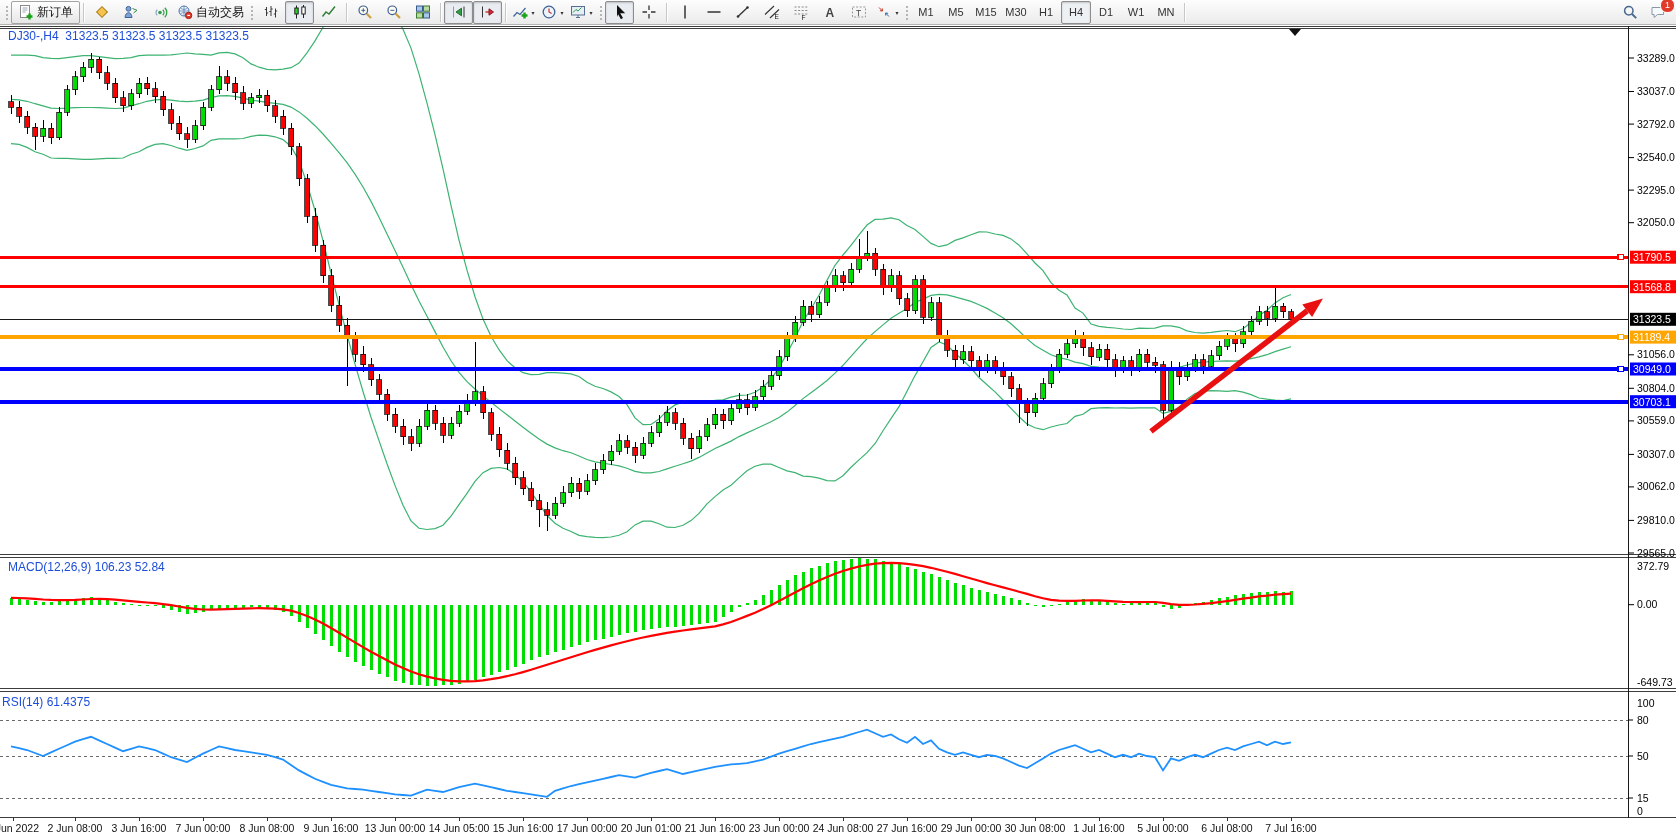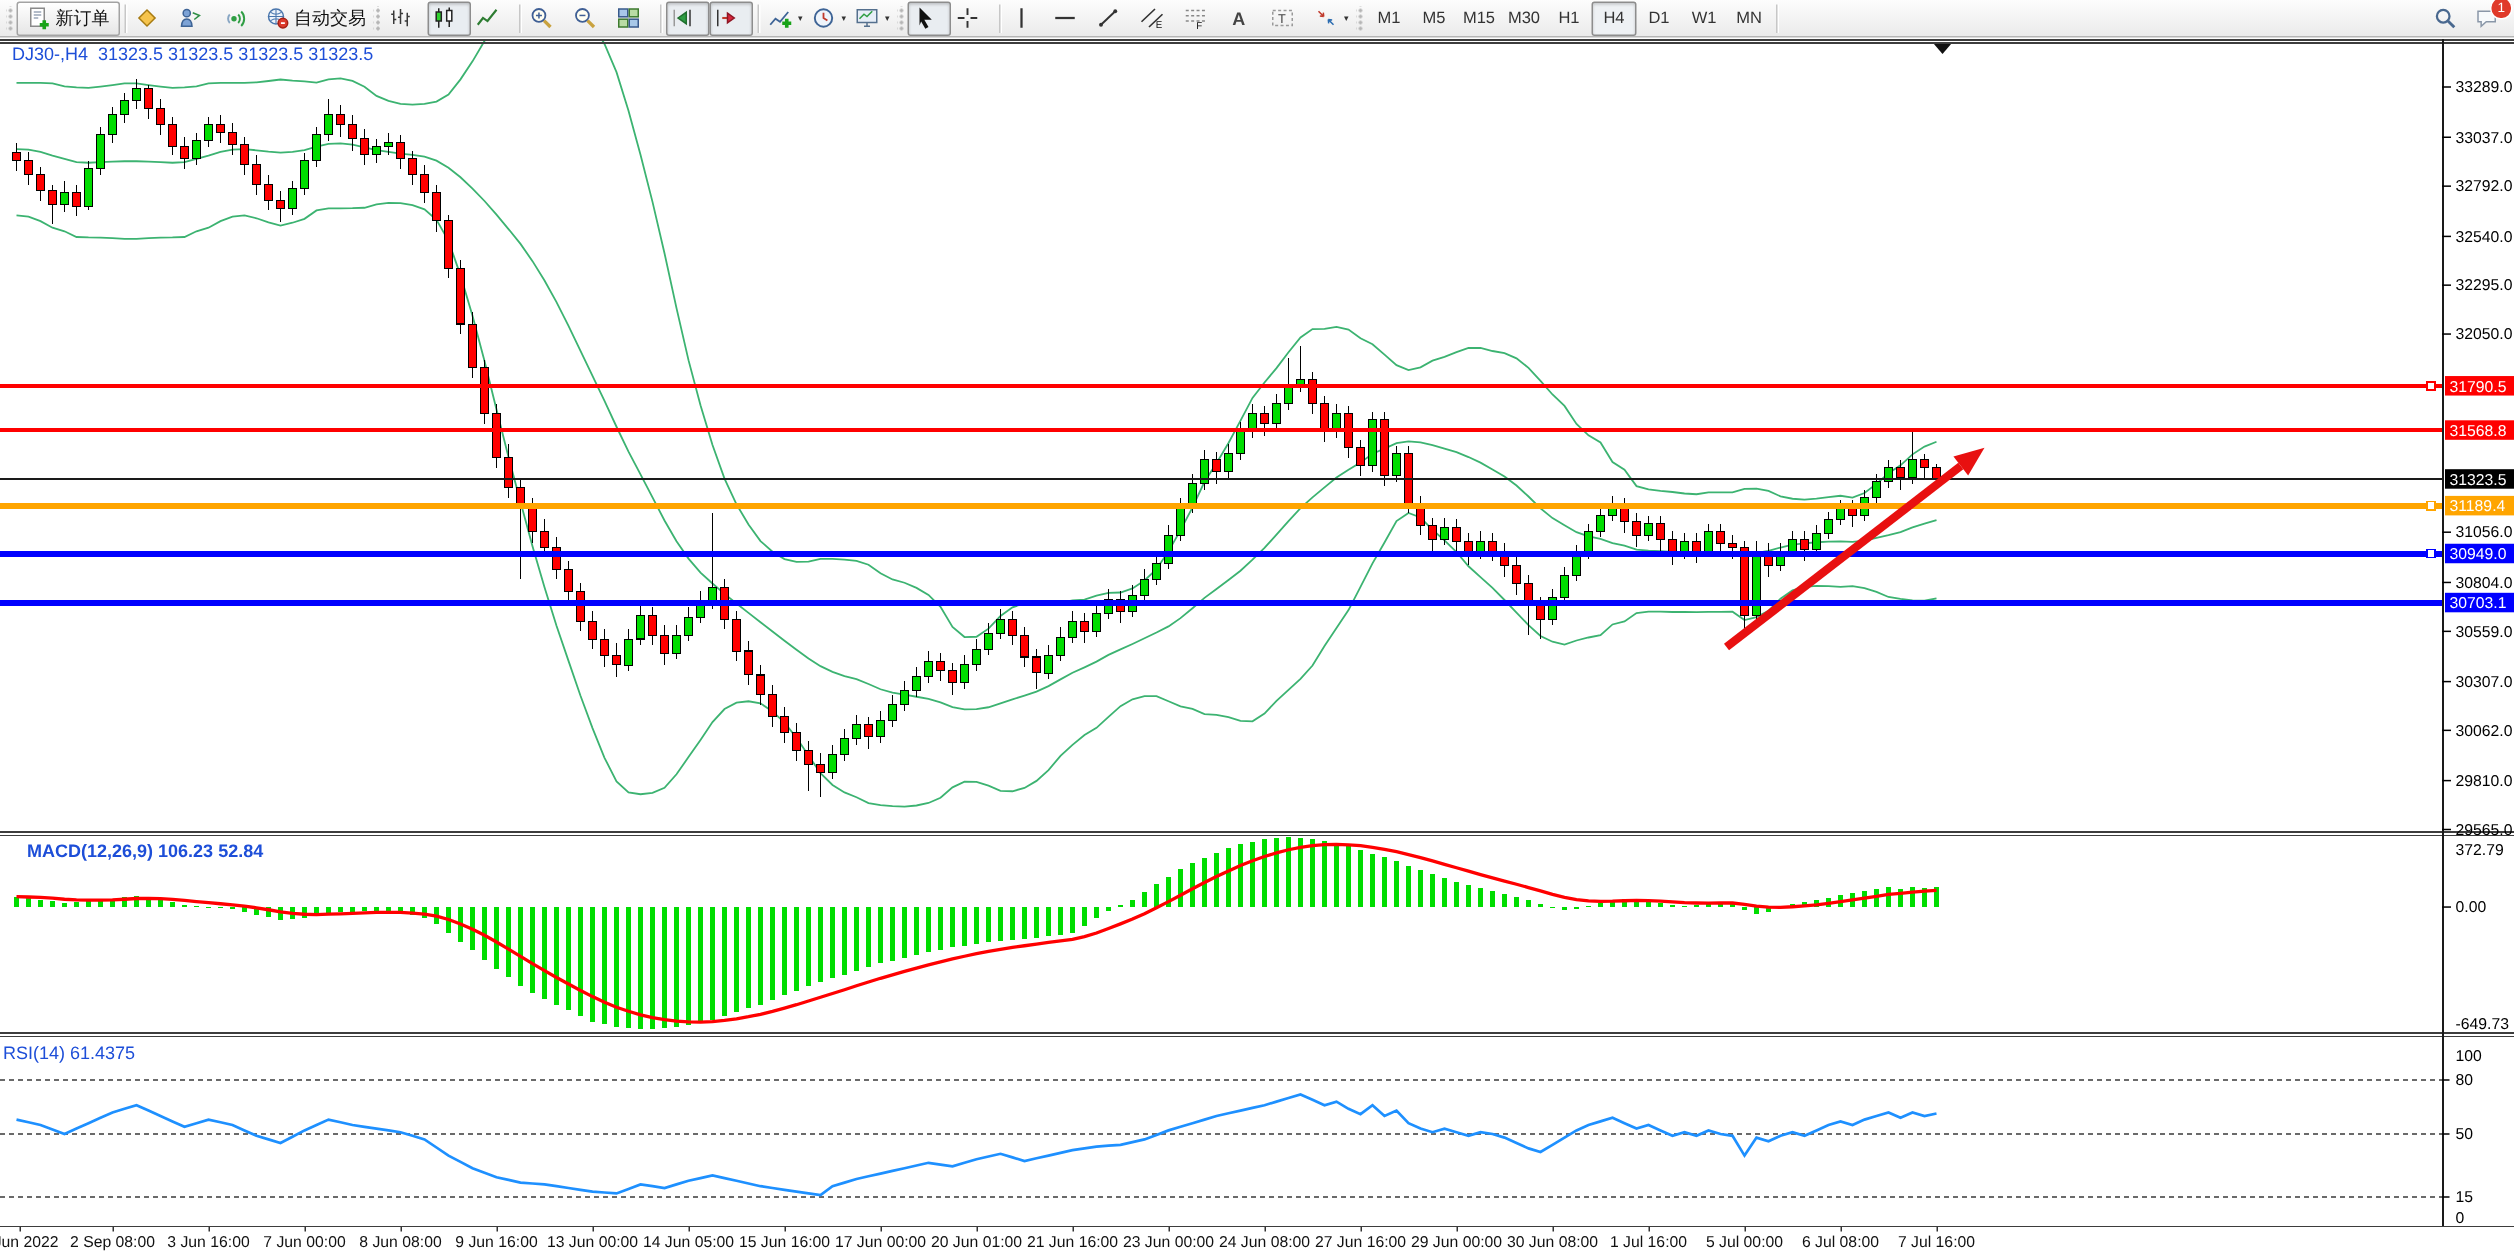--- a/index.html
+++ b/index.html
@@ -5,21 +5,21 @@
   html,body{margin:0;padding:0;width:1676px;height:836px;overflow:hidden;background:#fff;
     font-family:"Liberation Sans","DejaVu Sans",sans-serif;}
   
   #toolbar{position:absolute;top:0;left:0;width:1676px;height:25px;box-sizing:border-box;
     background:linear-gradient(#fdfdfd,#ebebeb);border-bottom:1px solid #b5b5b5;
     display:flex;align-items:center;padding-left:2px;z-index:9;}
   .grip{width:5px;height:17px;margin:0 2px;flex:0 0 auto;
     background-image:radial-gradient(circle,#b5b5b5 1px,transparent 1.3px);
     background-size:4px 4px;background-position:1px 1px;}
   .tsep{width:1px;height:19px;background:#c7c7c7;margin:0 3px;box-shadow:1px 0 0 #fff;flex:0 0 auto;}
-  .tbtn{height:21px;min-width:23px;padding:0 2px;display:flex;align-items:center;justify-content:space-between;
+  .tbtn{height:21px;min-width:23px;padding:0 2px;display:flex;align-items:center;justify-content:center;
     gap:3px;border:1px solid transparent;border-radius:2px;flex:0 0 auto;cursor:default;}
   .tbtn.raised{border:1px solid #a3a3a3;background:linear-gradient(#ffffff,#e6e6e6);padding:0 6px;}
   .tbtn.active{border:1px solid #8d8d8d;background:#e9edf1;box-shadow:inset 0 1px 2px rgba(0,0,0,.2);}
   .tico{width:16px;height:16px;display:block;}
   .tlabel{font-size:12px;color:#111;white-space:nowrap;}
   .caret{font-size:6px;color:#333;}
   .tfbtn{height:21px;min-width:28px;display:flex;align-items:center;justify-content:center;
     font-size:11px;color:#333;border:1px solid transparent;border-radius:2px;flex:0 0 auto;}
   .tfbtn.active{border:1px solid #8d8d8d;background:#eef1f4;box-shadow:inset 0 1px 2px rgba(0,0,0,.18);}
   #tright{margin-left:auto;display:flex;align-items:center;gap:8px;margin-right:8px;}
@@ -833,29 +833,29 @@
         <line x1="1628" y1="730" x2="1633" y2="730" stroke="#000"></line>
         <text x="1637" y="733.5">50</text>
         <line x1="1628" y1="772" x2="1633" y2="772" stroke="#000"></line>
         <text x="1637" y="775.5">15</text>
         <text x="1637" y="789">0</text>
       </g>
     </svg></div>
 
 <div class="overlay-label" style="left:8px;top:29px;"><span>DJ30-,H4</span>  <span>31323.5 31323.5 31323.5 31323.5</span></div>
 
-<div class="overlay-label" style="left:18px;top:560px;font-weight:bold;"><span>MACD(12,26,9)</span> <span>106.23</span> <span>52.84</span></div>
+<div class="overlay-label" style="left:8px;top:560px;"><span>MACD(12,26,9)</span> <span>106.23</span> <span>52.84</span></div>
 
 <div class="overlay-label" style="left:2px;top:695px;"><span>RSI(14)</span> <span>61.4375</span></div>
 
 <div id="time-axis">
     <div class="ttick" style="left:13px"></div>
     <div class="tlab" style="left:13px">1 Jun 2022</div>
     <div class="ttick" style="left:75px"></div>
-    <div class="tlab" style="left:75px">2 Sep 08:00</div>
+    <div class="tlab" style="left:75px">2 Jun 08:00</div>
     <div class="ttick" style="left:139px"></div>
     <div class="tlab" style="left:139px">3 Jun 16:00</div>
     <div class="ttick" style="left:203px"></div>
     <div class="tlab" style="left:203px">7 Jun 00:00</div>
     <div class="ttick" style="left:267px"></div>
     <div class="tlab" style="left:267px">8 Jun 08:00</div>
     <div class="ttick" style="left:331px"></div>
     <div class="tlab" style="left:331px">9 Jun 16:00</div>
     <div class="ttick" style="left:395px"></div>
     <div class="tlab" style="left:395px">13 Jun 00:00</div>

